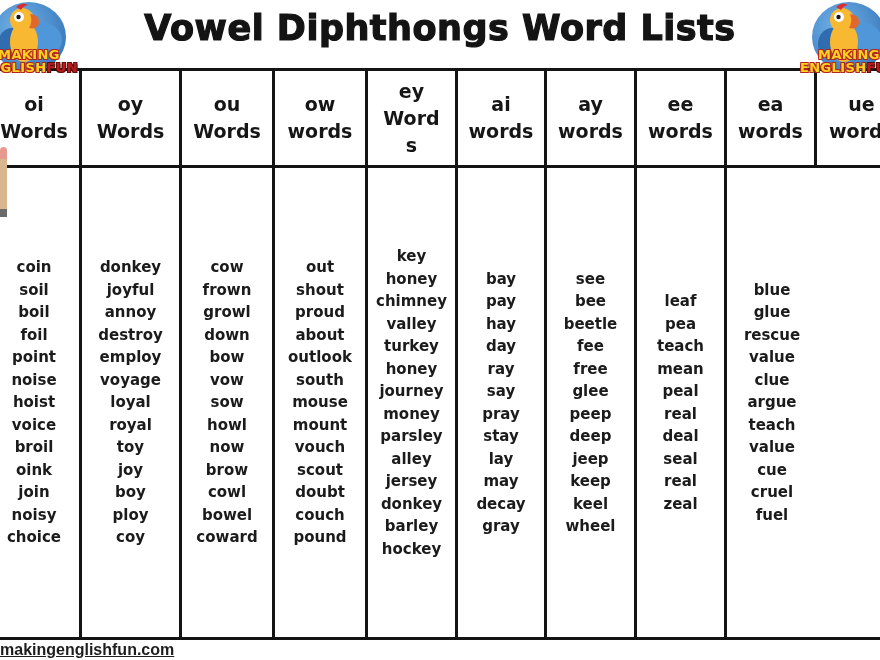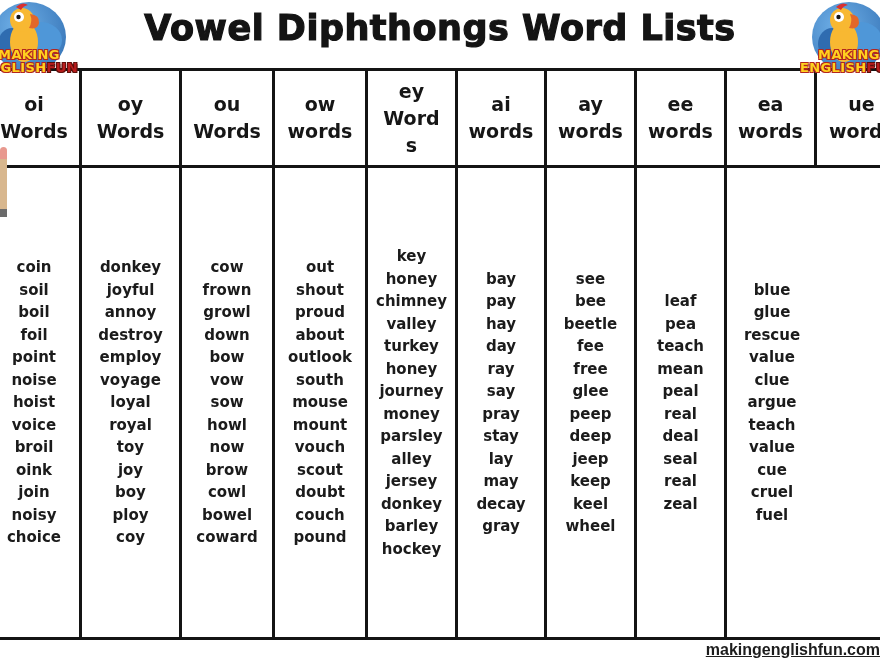--- a/index.html
+++ b/index.html
@@ -55,21 +55,21 @@
   .word{
     display:block;
     font-size:15px;font-weight:700;line-height:22.5px;
     color:#1b1b1b;
     font-family:"DejaVu Sans",sans-serif;
   }
 
   
   .footer-link{
     position:absolute;left:0;top:641px;width:880px;
-    text-align:right;
+    text-align:left;
     font-size:16px;font-weight:700;
     color:#1d1d1d;
     text-decoration:underline;
     font-family:"Liberation Sans",sans-serif;
     cursor:pointer;
   }
 
   
   .logo{position:absolute;top:0;width:112px;text-align:center;z-index:6;}
   .logo-left{left:-27px;}

